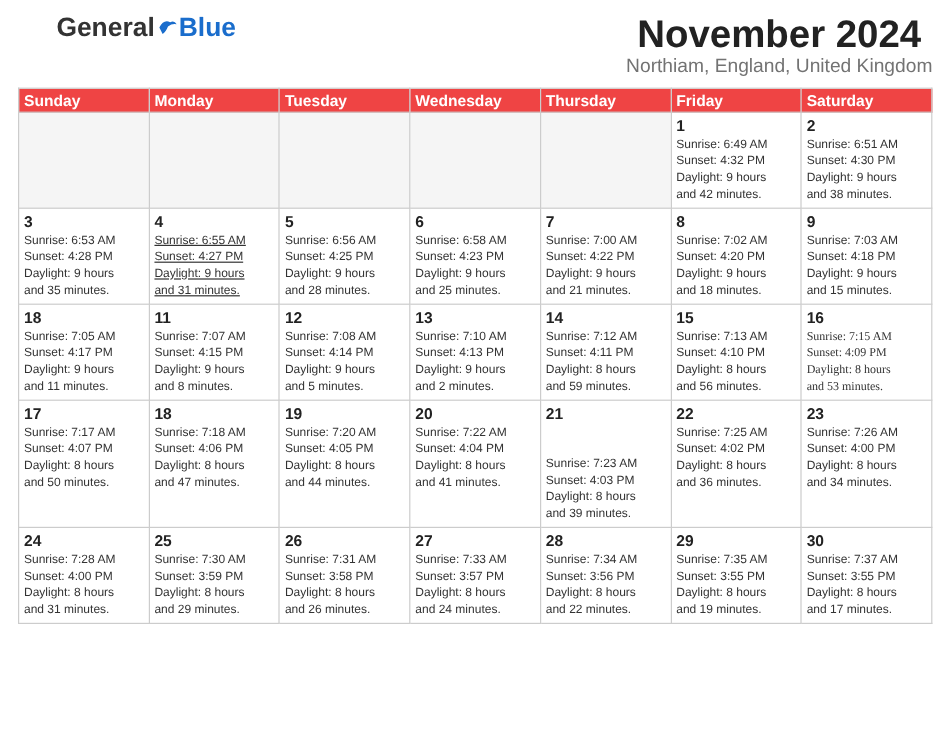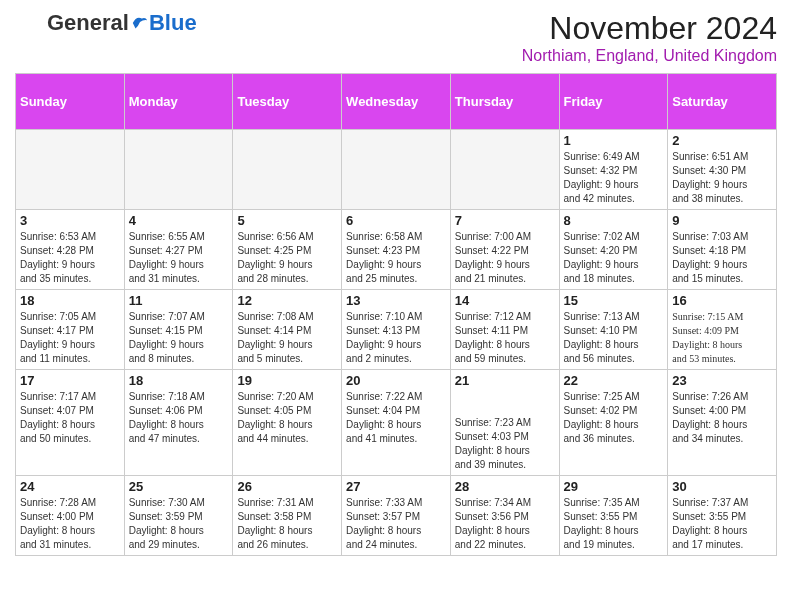--- a/index.html
+++ b/index.html
@@ -33,38 +33,39 @@
     .logo-bird {
       width: 18px;
       height: 18px;
       margin-left: 2px;
     }
     .title-area {
       text-align: right;
     }
     .month-title {
       font-size: 32px;
-      font-weight: normal;
+      font-weight: bold;
       color: #222;
+      text-align: center;
     }
     .location-title {
       font-size: 16px;
-      color: #a21caf;
+      color: #737373;
     }
     .calendar-table {
       width: 100%;
       border-collapse: collapse;
       table-layout: fixed;
     }
     .calendar-table th {
-      background: #d946ef;
+      background: #ef4444;
       color: #fff;
       font-size: 13px;
       font-weight: bold;
-      padding: 20px 4px;
+      padding: 2px 4px;
       text-align: left;
       border: 1px solid #ccc;
     }
     .calendar-table td {
       border: 1px solid #ccc;
       vertical-align: top;
       padding: 3px 4px;
       font-size: 10.5px;
       color: #333;
       height: 80px;
@@ -141,21 +142,21 @@
       <tr>
         <td>
           <div class="day-number">3</div>
           <div class="day-detail" style="white-space: pre-line;">Sunrise: 6:53 AM
 Sunset: 4:28 PM
 Daylight: 9 hours
 and 35 minutes.</div>
         </td>
         <td>
           <div class="day-number">4</div>
-          <div class="day-detail" style="white-space: pre-line;">Sunrise: 6:55 AM
+          <div class="day-detail" style="white-space: pre-line; text-decoration: underline;">Sunrise: 6:55 AM
 Sunset: 4:27 PM
 Daylight: 9 hours
 and 31 minutes.</div>
         </td>
         <td>
           <div class="day-number">5</div>
           <div class="day-detail" style="white-space: pre-line;">Sunrise: 6:56 AM
 Sunset: 4:25 PM
 Daylight: 9 hours
 and 28 minutes.</div>

